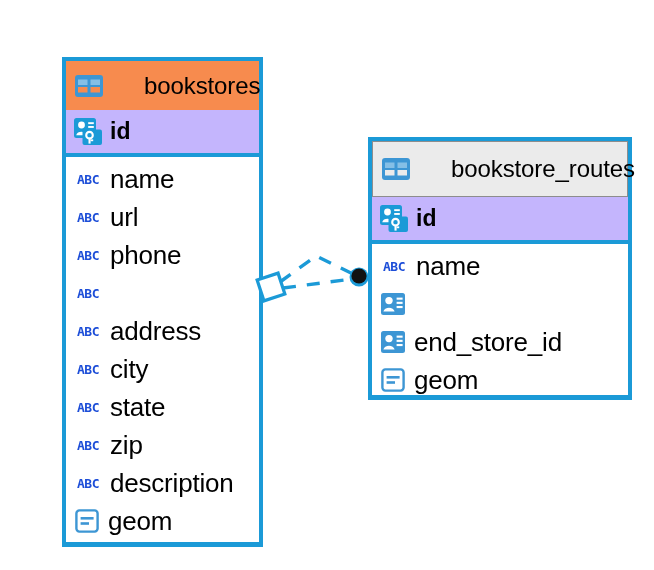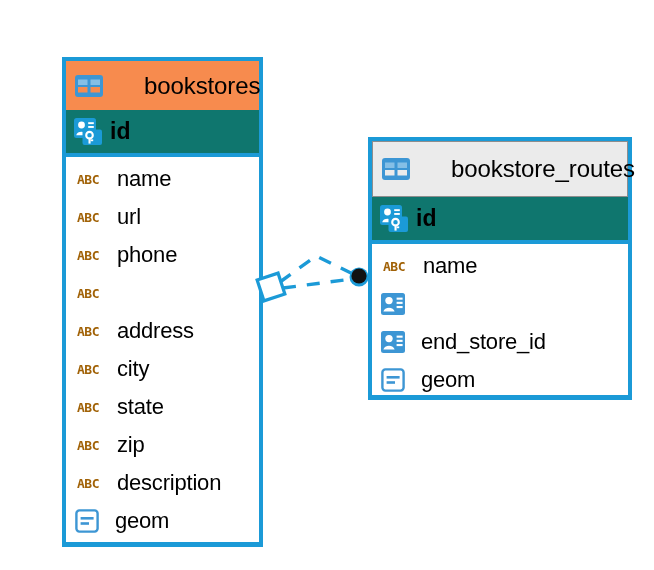--- a/index.html
+++ b/index.html
@@ -73,44 +73,44 @@
   }
 
   
   .pk-row {
     display: flex;
     align-items: center;
     box-sizing: border-box;
     height: 47px;
     padding-left: 8px;
     border-bottom: 4px solid #1b9ad7;
-    background: #0f766e;
+    background: #c4b5fd;
   }
   .pk-label {
     font-size: 23px;
     font-weight: bold;
     color: #000000;
     margin-left: 8px;
   }
 
   
   .fields {
     padding-top: 3px;
   }
   .field-row {
     display: flex;
     align-items: center;
     height: 38px;
     padding-left: 9px;
     box-sizing: border-box;
   }
   .field-label {
-    font-size: 22px;
+    font-size: 26px;
     color: #000000;
-    margin-left: 16px;
+    margin-left: 9px;
     letter-spacing: -0.2px;
     white-space: nowrap;
   }
   .tbl-routes .field-row { height: 38px; }
 
   
   .icon {
     display: inline-flex;
     align-items: center;
     justify-content: center;
@@ -125,21 +125,21 @@
   .icon-table { width: 28px; height: 22px; }
   .icon-pk { width: 28px; height: 27px; }
   .icon-fk { width: 24px; height: 22px; }
   .icon-geom { width: 24px; height: 24px; }
 
   
   .abc-text {
     font-family: "DejaVu Sans Mono", monospace;
     font-size: 13px;
     font-weight: bold;
-    color: #a16207;
+    color: #1d4ed8;
     letter-spacing: -0.5px;
     line-height: 1;
     transform: scaleX(1.0);
   }
 
   
   .connector {
     position: absolute;
     left: 0;
     top: 0;

